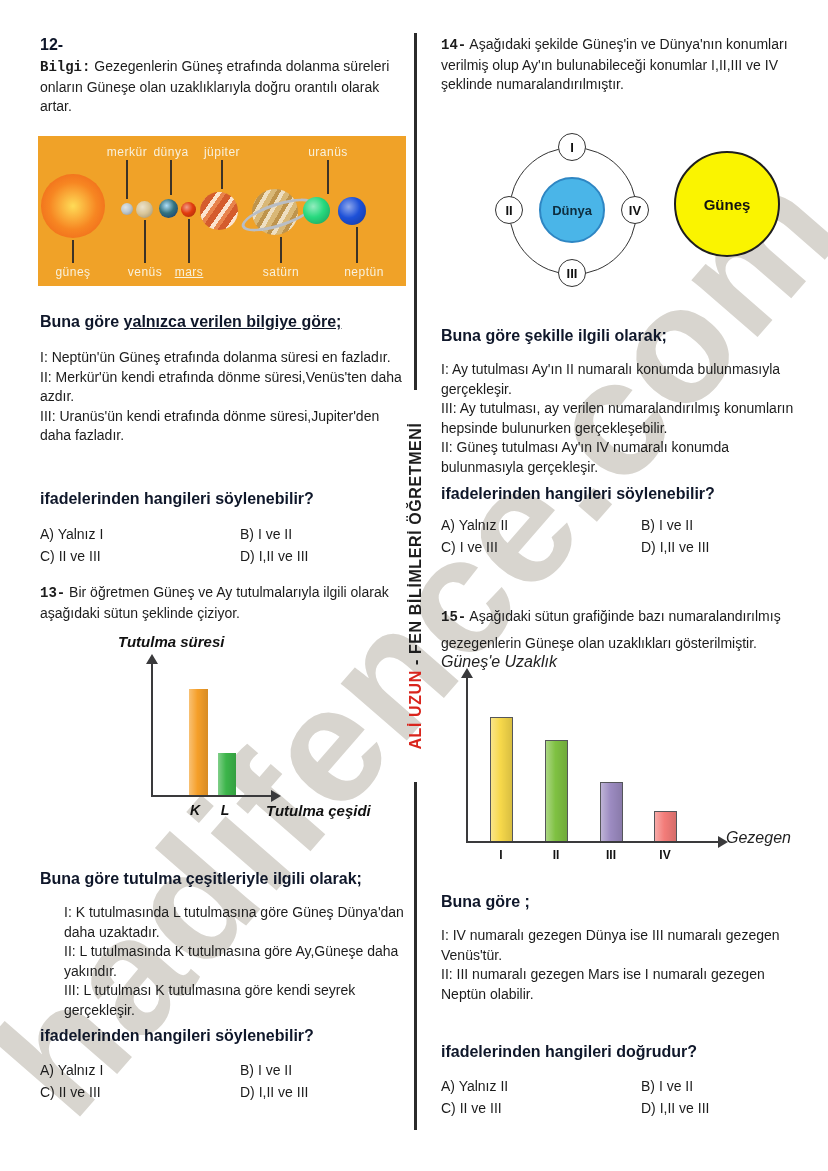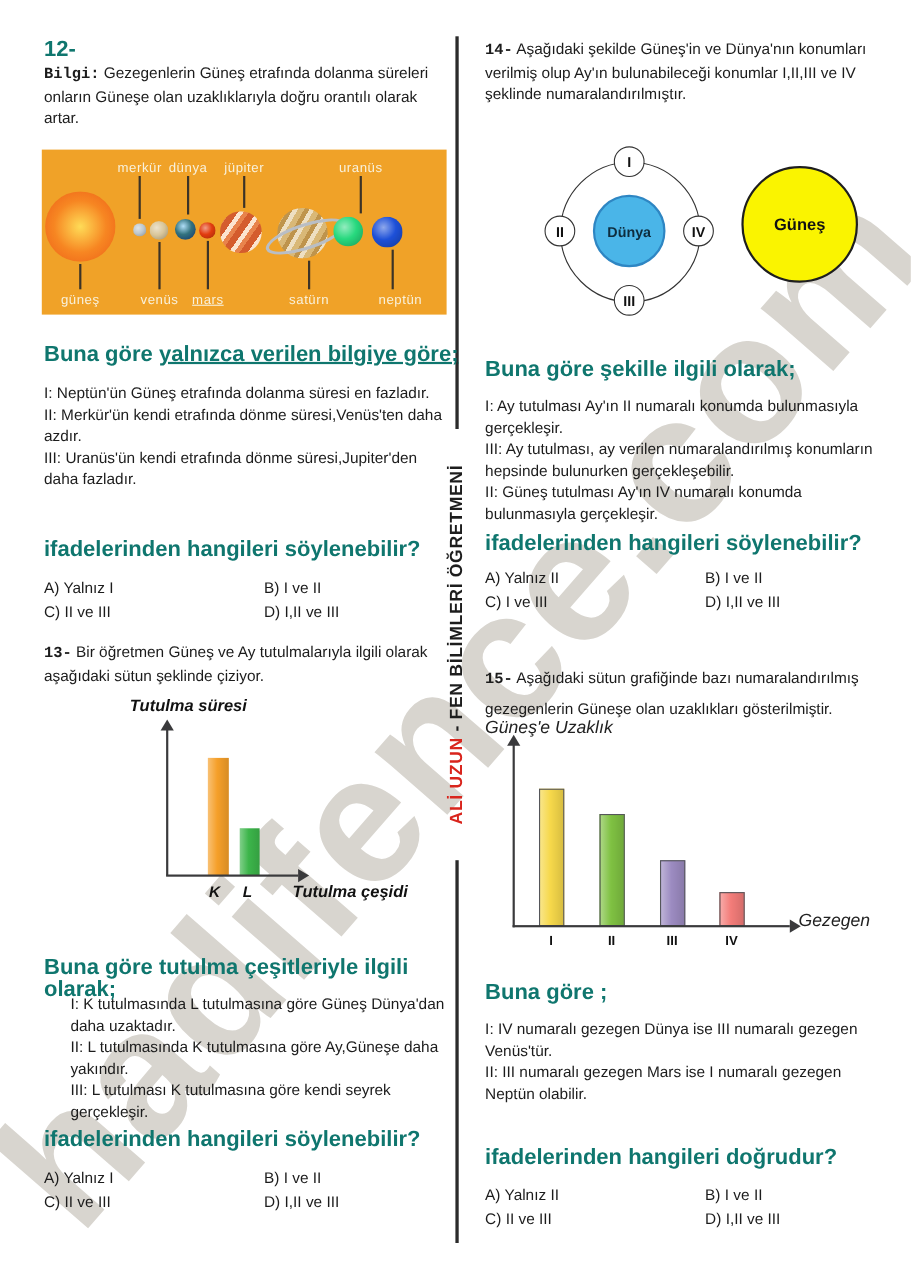--- a/index.html
+++ b/index.html
@@ -5,21 +5,21 @@
   html,body{margin:0;padding:0;}
   body{font-family:"Liberation Sans", sans-serif; background:#fff;}
   .page{position:relative;width:828px;height:1171px;background:#fff;overflow:hidden;}
   .layer{position:absolute;inset:0;z-index:1;}
   .wm{position:absolute;left:-170px;top:505px;width:1160px;height:290px;line-height:290px;
       text-align:center;white-space:nowrap;font-size:165px;font-weight:bold;letter-spacing:2px;
       color:#D8D5CF;transform:rotate(-49deg);z-index:0;user-select:none;}
   .t{position:absolute;font-size:14px;line-height:19.5px;color:#1c1c1c;width:374px;}
   .t15{line-height:26px;}
   .b{font-weight:bold;font-family:Liberation Mono, monospace;}
-  .bb{position:absolute;font-size:20px;line-height:20px;color:#0f766e;font-weight:bold;width:378px;}
+  .bb{position:absolute;font-size:16px;line-height:20px;color:#0f172a;font-weight:bold;width:378px;}
   .u{text-decoration:underline;}
   .optrow{position:absolute;width:380px;display:flex;font-size:14px;color:#1c1c1c;}
   .optrow .o1{width:200px;}
   .stl{width:362px;}
   
   .divseg{position:absolute;left:414px;width:2.5px;background:#2b2b2b;}
   .side{position:absolute;left:221px;top:572px;width:390px;height:28px;line-height:28px;
         transform:rotate(-90deg);text-align:center;font-weight:bold;font-size:16px;letter-spacing:.6px;}
   
   .fig{position:absolute;left:38px;top:136px;width:368px;height:150px;}

